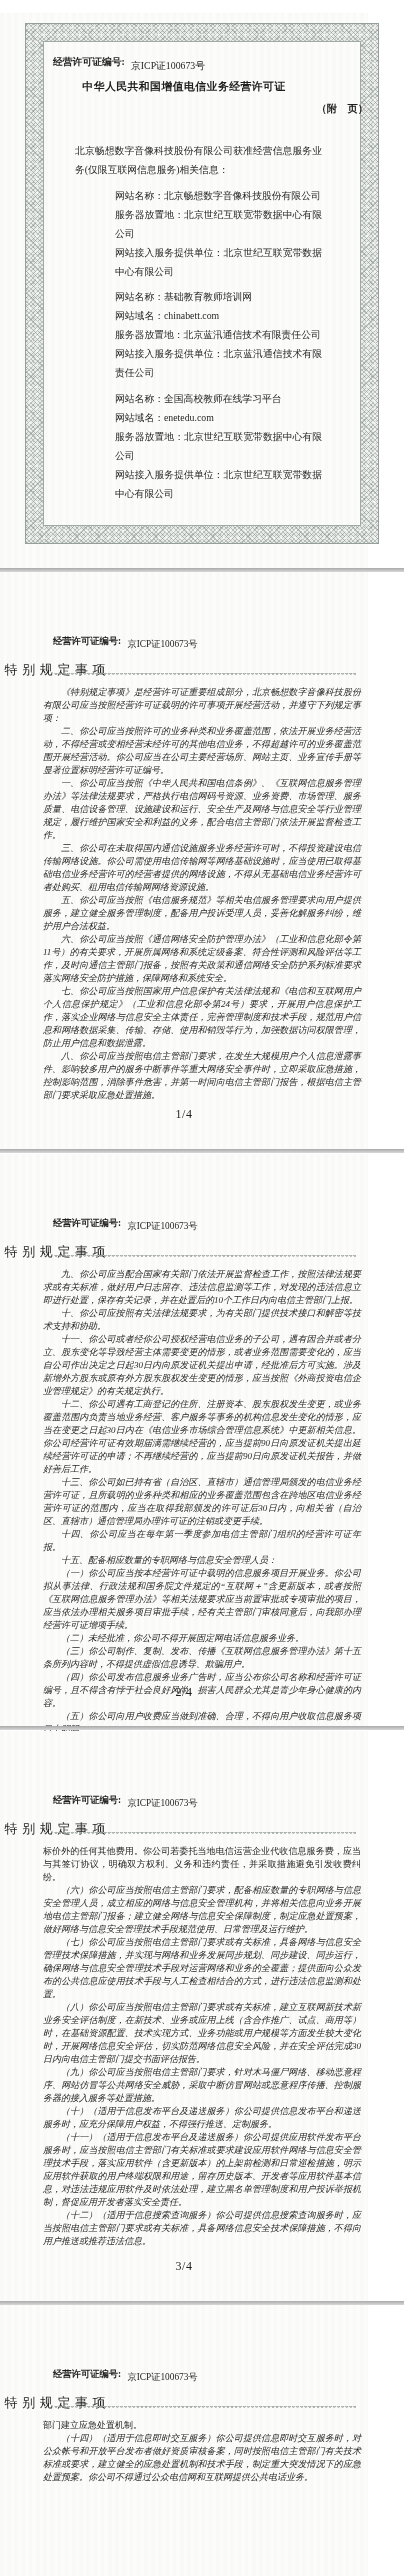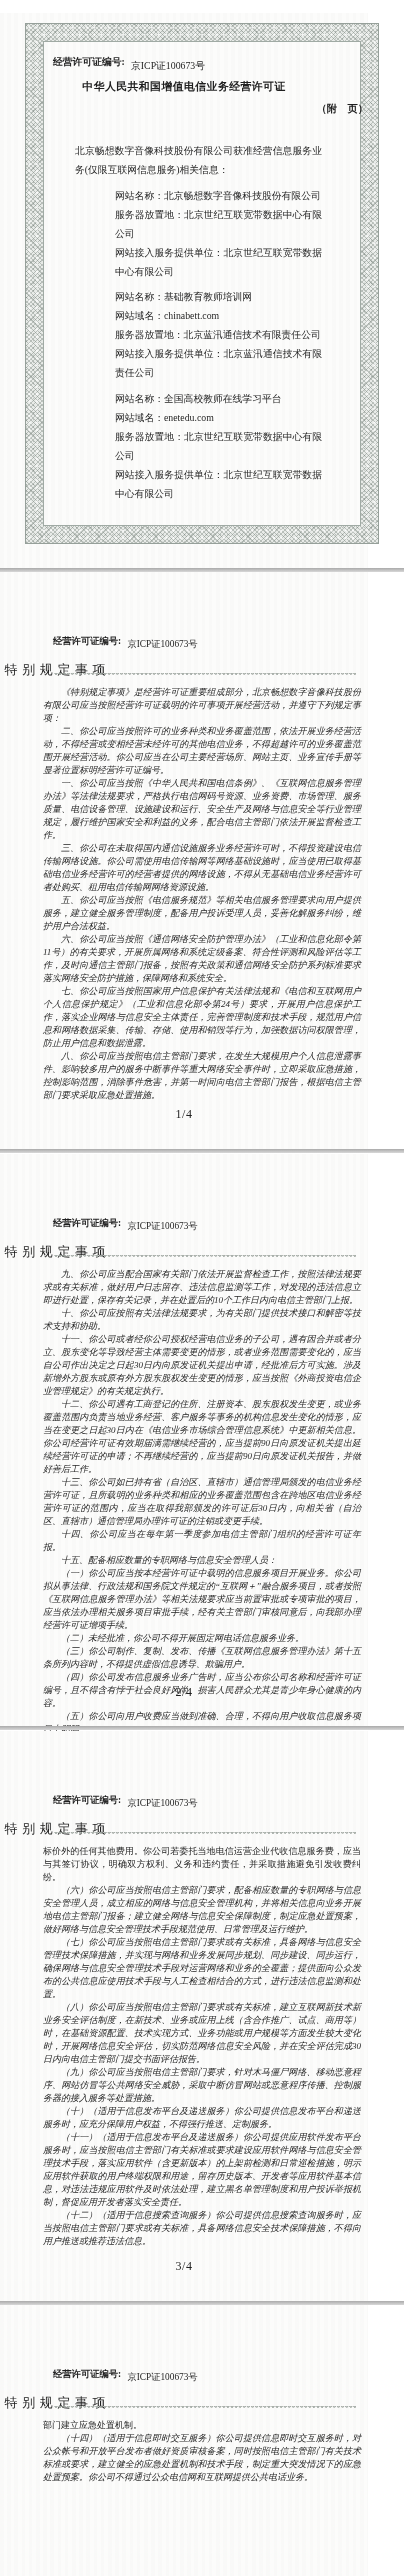--- a/index.html
+++ b/index.html
@@ -123,21 +123,21 @@
   <div class="pp-title">特别规定事项</div>
   <div class="pp-wave"></div>
   <div class="pp-body">
         <p class="ind">九、你公司应当配合国家有关部门依法开展监督检查工作，按照法律法规要求或有关标准，做好用户日志留存、违法信息监测等工作，对发现的违法信息立即进行处置，保存有关记录，并在处置后的10个工作日内向电信主管部门上报。</p>
         <p class="ind">十、你公司应按照有关法律法规要求，为有关部门提供技术接口和解密等技术支持和协助。</p>
         <p class="ind">十一、你公司或者经你公司授权经营电信业务的子公司，遇有因合并或者分立、股东变化等导致经营主体需要变更的情形，或者业务范围需要变化的，应当自公司作出决定之日起30日内向原发证机关提出申请，经批准后方可实施。涉及新增外方股东或原有外方股东股权发生变更的情形，应当按照《外商投资电信企业管理规定》的有关规定执行。</p>
         <p class="ind">十二、你公司遇有工商登记的住所、注册资本、股东股权发生变更，或业务覆盖范围内负责当地业务经营、客户服务等事务的机构信息发生变化的情形，应当在变更之日起30日内在《电信业务市场综合管理信息系统》中更新相关信息。你公司经营许可证有效期届满需继续经营的，应当提前90日向原发证机关提出延续经营许可证的申请；不再继续经营的，应当提前90日向原发证机关报告，并做好善后工作。</p>
         <p class="ind">十三、你公司如已持有省（自治区、直辖市）通信管理局颁发的电信业务经营许可证，且所载明的业务种类和相应的业务覆盖范围包含在跨地区电信业务经营许可证的范围内，应当在取得我部颁发的许可证后30日内，向相关省（自治区、直辖市）通信管理局办理许可证的注销或变更手续。</p>
         <p class="ind">十四、你公司应当在每年第一季度参加电信主管部门组织的经营许可证年报。</p>
         <p class="ind">十五、配备相应数量的专职网络与信息安全管理人员：</p>
-        <p class="ind">（一）你公司应当按本经营许可证中载明的信息服务项目开展业务。你公司拟从事法律、行政法规和国务院文件规定的“互联网＋”融合服务项目，或者按照《互联网信息服务管理办法》等相关法规要求应当前置审批或专项审批的项目，应当依法办理相关服务项目审批手续，经有关主管部门审核同意后，向我部办理经营许可证增项手续。</p>
+        <p class="ind">（一）你公司应当按本经营许可证中载明的信息服务项目开展业务。你公司拟从事法律、行政法规和国务院文件规定的“互联网＋”含更新版本，或者按照《互联网信息服务管理办法》等相关法规要求应当前置审批或专项审批的项目，应当依法办理相关服务项目审批手续，经有关主管部门审核同意后，向我部办理经营许可证增项手续。</p>
         <p class="ind">（二）未经批准，你公司不得开展固定网电话信息服务业务。</p>
         <p class="ind">（三）你公司制作、复制、发布、传播《互联网信息服务管理办法》第十五条所列内容时，不得提供虚假信息诱导、欺骗用户。</p>
         <p class="ind">（四）你公司发布信息服务业务广告时，应当公布你公司名称和经营许可证编号，且不得含有悖于社会良好风尚、损害人民群众尤其是青少年身心健康的内容。</p>
         <p class="ind">（五）你公司向用户收费应当做到准确、合理，不得向用户收取信息服务项目中明码</p>
       </div>
   <div class="pp-num">2/4</div>
 </section>
   <div class="sep" style="top:1726px;"></div>
   <section class="page ppage" style="top:1731px;height:570px;">
   <div class="pp-header">

